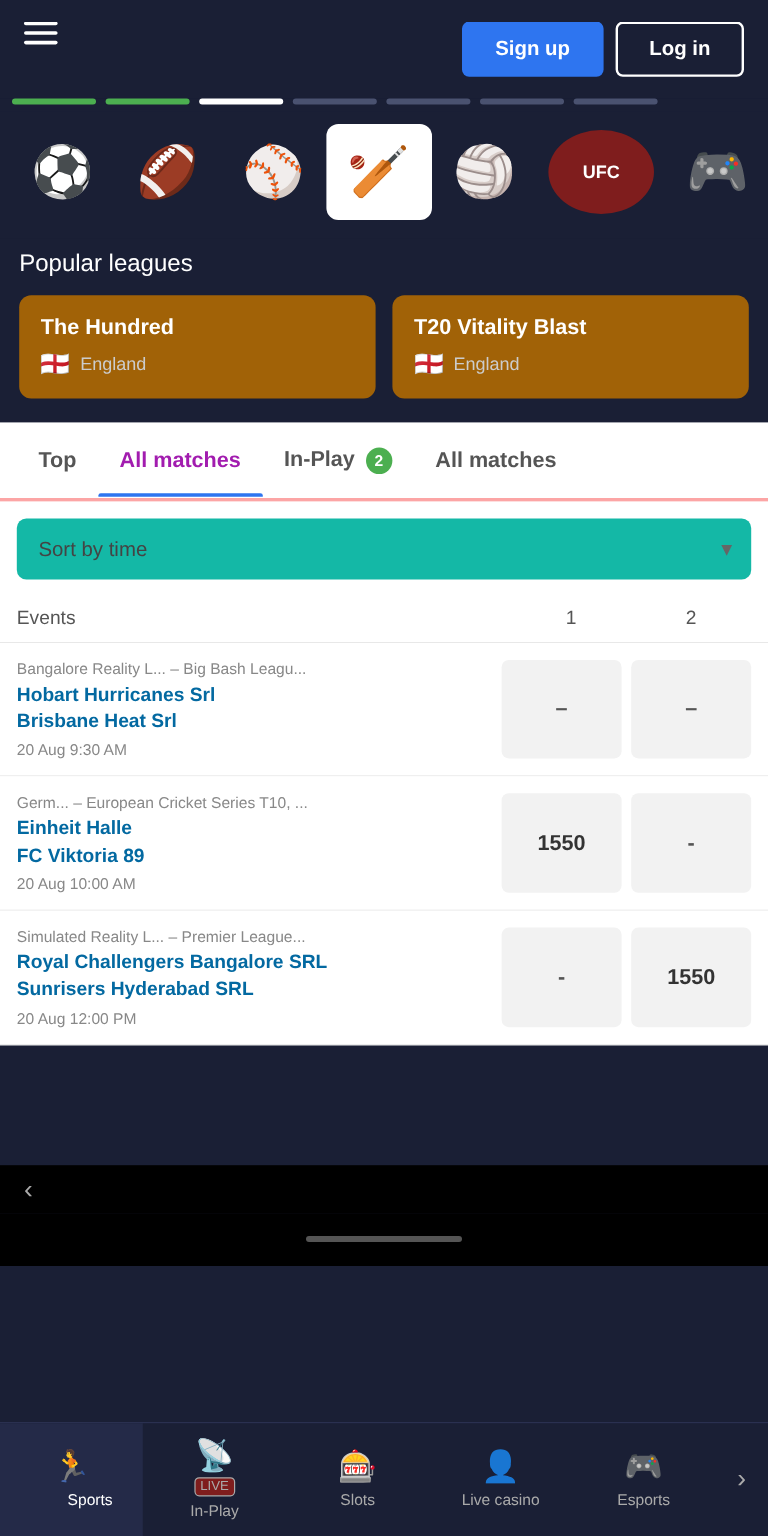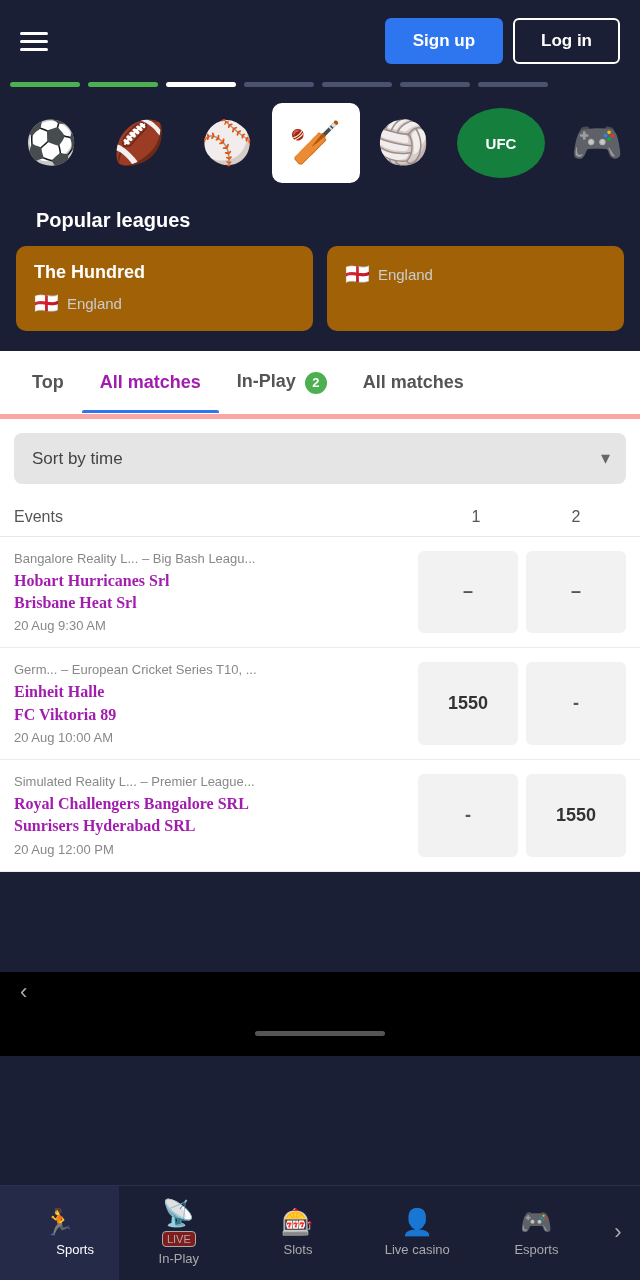--- a/index.html
+++ b/index.html
@@ -1,67 +1,67 @@
 <!DOCTYPE html>
 <html><head>
   <meta charset="utf-8">
   <meta name="viewport" content="width=640">
   <style>
     * { box-sizing: border-box; margin: 0; padding: 0; }
     body { width: 640px; min-height: 1280px; font-family: 'Segoe UI', Arial, sans-serif; background: #1a1f35; color: #fff; overflow-x: hidden; }
 
     
-    .header { background: #1a1f35; display: flex; align-items: center; justify-content: space-between; padding: 18px 20px; }
+    .header { background: #1a1f35; display: flex; align-items: flex-start; justify-content: space-between; padding: 18px 20px; }
     .hamburger { display: flex; flex-direction: column; gap: 5px; cursor: pointer; }
     .hamburger span { width: 28px; height: 3px; background: #fff; border-radius: 2px; display: block; }
     .header-btns { display: flex; gap: 10px; }
     .btn-signup { background: #2e75f0; color: #fff; border: none; border-radius: 6px; padding: 12px 28px; font-size: 17px; font-weight: bold; cursor: pointer; }
     .btn-login { background: transparent; color: #fff; border: 2px solid #fff; border-radius: 6px; padding: 11px 26px; font-size: 17px; font-weight: bold; cursor: pointer; }
 
     
     .progress-bar-row { background: #1a1f35; padding: 0 10px 6px; display: flex; gap: 8px; align-items: center; }
     .pb { height: 5px; border-radius: 3px; }
 
     
     .sport-icons-row { background: #1a1f35; display: flex; gap: 0; padding: 10px 8px 16px; overflow-x: auto; }
     .sport-icon-item { width: 88px; min-width: 88px; height: 80px; display: flex; align-items: center; justify-content: center; border-radius: 10px; cursor: pointer; }
     .sport-icon-item.active { background: #fff; }
     .sport-emoji { font-size: 42px; line-height: 1; user-select: none; }
 
     
     .popular-section { background: #1a1f35; padding: 10px 16px 20px; }
-    .popular-title { font-size: 20px; font-weight: bold; color: #fff; margin-bottom: 14px; margin-left: 20px; }
+    .popular-title { font-size: 20px; font-weight: normal; color: #fff; margin-bottom: 14px; }
     .leagues-row { display: flex; gap: 14px; }
     .league-card { flex: 1; background: #a16207; border-radius: 10px; padding: 16px 18px; cursor: pointer; }
     .league-name { font-size: 18px; font-weight: bold; color: #fff; margin-bottom: 8px; }
     .league-country { display: flex; align-items: center; gap: 8px; font-size: 15px; color: #ccc; }
     .flag { font-size: 20px; }
 
     
     .tabs-section { background: #fff; color: #000; }
-    .tabs-row { display: flex; align-items: center; padding: 0 14px; border-bottom: 5px solid #fca5a5; }
+    .tabs-row { display: flex; align-items: center; padding: 0 14px; border-bottom: 3px solid #fca5a5; }
     .tab { padding: 20px 18px; font-size: 18px; font-weight: 600; color: #555; cursor: pointer; position: relative; white-space: nowrap; }
     .tab.active { color: #a21caf; }
     .tab.active::after { content: ''; position: absolute; bottom: 0; left: 0; right: 0; height: 3px; background: #2e75f0; border-radius: 2px 2px 0 0; }
     .tab-badge { background: #4caf50; color: #fff; font-size: 13px; font-weight: bold; border-radius: 50%; width: 22px; height: 22px; display: inline-flex; align-items: center; justify-content: center; margin-left: 4px; }
 
     
     .sort-row { background: #fff; padding: 14px 14px; }
     .sort-wrapper { position: relative; }
-    .sort-wrapper select { width: 100%; background: #e5e5e5; border: none; border-radius: 8px; padding: 16px 18px; font-size: 17px; color: #444; appearance: none; -webkit-appearance: none; cursor: pointer; }
+    .sort-wrapper select { width: 100%; background: #14b8a6; border: none; border-radius: 8px; padding: 16px 18px; font-size: 17px; color: #444; appearance: none; -webkit-appearance: none; cursor: pointer; }
     .sort-arrow { position: absolute; right: 16px; top: 50%; transform: translateY(-50%); color: #666; font-size: 18px; pointer-events: none; }
     .events-header { display: flex; align-items: center; padding: 10px 14px; border-bottom: 1px solid #e8e8e8; }
     .events-label { flex: 1; font-size: 16px; color: #555; }
     .events-col { width: 100px; text-align: center; font-size: 16px; color: #555; }
 
     
     .match-row { display: flex; align-items: stretch; padding: 14px 14px; border-bottom: 1px solid #ececec; background: #fff; }
     .match-info { flex: 1; padding-right: 10px; }
     .match-league { font-size: 13px; color: #888; margin-bottom: 4px; white-space: nowrap; overflow: hidden; text-overflow: ellipsis; }
-    .match-teams { font-size: 16px; font-weight: bold; color: #a21caf; line-height: 1.4; font-family: Liberation Serif, serif; }
+    .match-teams { font-size: 16px; font-weight: bold; color: #0369a1; line-height: 1.4; }
     .match-time { font-size: 13px; color: #888; margin-top: 4px; }
     .match-odds { display: flex; gap: 8px; }
     .odd-box { width: 100px; background: #f2f2f2; border-radius: 6px; display: flex; align-items: center; justify-content: center; font-size: 18px; font-weight: bold; color: #555; min-height: 70px; cursor: pointer; }
     .odd-box.highlighted { color: #333; }
 
     
     .bottom-nav { position: fixed; bottom: 0; left: 0; width: 640px; background: #1a1f35; display: flex; align-items: stretch; border-top: 1px solid #2a3050; z-index: 100; }
     .nav-item { flex: 1; display: flex; flex-direction: column; align-items: center; justify-content: center; padding: 12px 4px 14px; cursor: pointer; }
     .nav-item.active { background: #242a48; }
     .nav-label { font-size: 13px; color: #aaa; margin-top: 4px; }
@@ -126,39 +126,40 @@
     </div>
     <div class="sport-icon-item">
       <span class="sport-emoji">⚾</span>
     </div>
     <div class="sport-icon-item active">
       <span class="sport-emoji">🏏</span>
     </div>
     <div class="sport-icon-item">
       <span class="sport-emoji">🏐</span>
     </div>
-    <div class="sport-icon-item" style="background:#15803d; border-radius:50%; width:70px;height:70px;margin:5px 9px;">
+    <div class="sport-icon-item" style="background:#7f1d1d; border-radius:50%; width:70px;height:70px;margin:5px 9px;">
       <span style="font-size:15px;font-weight:bold;color:#fff;">UFC</span>
     </div>
     <div class="sport-icon-item">
       <span class="sport-emoji">🎮</span>
     </div>
   </div>
 
   <div class="popular-section">
     <div class="popular-title">Popular leagues</div>
     <div class="leagues-row">
       <div class="league-card">
         <div class="league-name">The Hundred</div>
         <div class="league-country">
           <span class="flag">🏴󠁧󠁢󠁥󠁮󠁧󠁿</span>
           <span>England</span>
         </div>
       </div>
       <div class="league-card">
+        <div class="league-name">T20 Vitality Blast</div>
         <div class="league-country">
           <span class="flag">🏴󠁧󠁢󠁥󠁮󠁧󠁿</span>
           <span>England</span>
         </div>
       </div>
     </div>
   </div>
 
   <div class="tabs-section">
     <div class="tabs-row">

